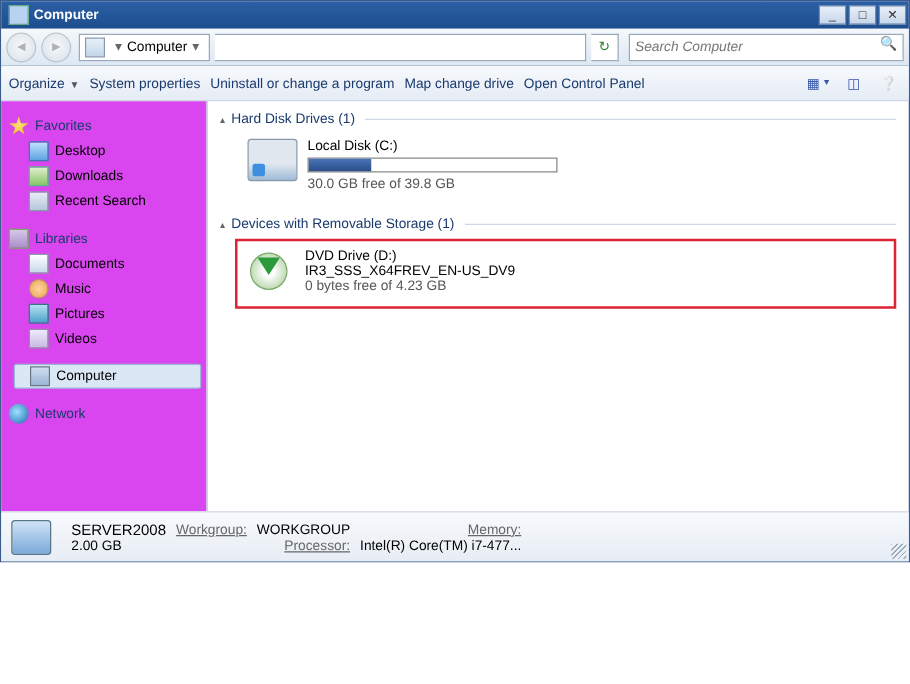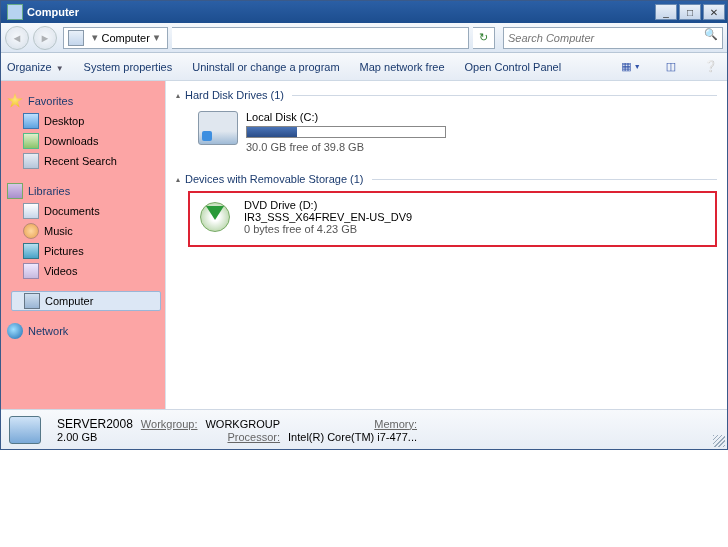--- a/index.html
+++ b/index.html
@@ -14,27 +14,27 @@
   .navbtn { width:24px; height:24px; border:1px solid #9aa; border-radius:12px; background:radial-gradient(#fff,#cfd8e2); display:flex; align-items:center; justify-content:center; color:#888;}
   .navbtn.disabled { opacity:.6;}
   .breadcrumb { flex:0 0 auto; height:22px; border:1px solid #9ab; background:#fff; display:flex; align-items:center; padding:0 4px; margin-left:2px;}
   .breadcrumb .bcicon{width:16px;height:16px;background:linear-gradient(#e8f0f9,#c4d6ec);border:1px solid #89a;margin-right:4px;}
   .breadcrumb .chev{margin:0 4px;color:#666;}
   .spacer-bc{flex:1;border:1px solid #9ab;border-left:none;height:22px;background:#fff;}
   .refresh{width:22px;height:22px;border:1px solid #9ab;border-left:none;background:#fff;display:flex;align-items:center;justify-content:center;color:#2a7b2a;}
   .searchbox{flex:0 0 220px;height:22px;border:1px solid #9ab;background:#fff;display:flex;margin-left:4px;}
   .searchbox input{flex:1;border:none;outline:none;font-size:11px;padding:0 4px;color:#777;font-style:italic;background:transparent;}
   .searchbox .sgo{width:22px;text-align:center;color:#35a;}
-  .toolbar { height:28px; background:linear-gradient(#f7f9fc,#e5ecf5); border-bottom:1px solid #cdd8e4; display:flex; align-items:center; padding:0 6px; gap:20px;}
+  .toolbar { height:28px; background:linear-gradient(#f7f9fc,#e5ecf5); border-bottom:1px solid #cdd8e4; display:flex; align-items:center; padding:0 6px; gap:8px;}
   .toolbar .titem{color:#1a3a6e;cursor:pointer;}
   .toolbar .titem .dd{font-size:8px;margin-left:4px;color:#556;}
   .toolbar .tspacer{flex:1;}
   .toolbar .ticon{width:20px;height:18px;display:flex;align-items:center;justify-content:center;color:#35a;}
   .body { flex:1; display:flex; min-height:0;}
-  .sidebar { width:165px; background:#fca5a5; border-right:1px solid #d9e1ea; padding:6px 0; overflow:hidden;}
+  .sidebar { width:165px; background:#d946ef; border-right:1px solid #d9e1ea; padding:6px 0; overflow:hidden;}
   .sgroup{margin:4px 0 10px 6px;}
   .shead{display:flex;align-items:center;gap:5px;padding:2px 0;}
   .shead .hicon{width:16px;height:16px;}
   .shead .hlbl{font-weight:normal;color:#1a3a6e;}
   .sitem{display:flex;align-items:center;gap:5px;padding:2px 0 2px 16px;color:#000;}
   .sitem.sel{background:#dce7f5;border:1px solid #99b6d7;border-radius:2px;margin:0 4px;padding:1px 0 1px 12px;}
   .sitem .iicon{width:16px;height:16px;}
   .ic-star{background:radial-gradient(circle at 50% 40%,#ffe27a,#e6b100);clip-path:polygon(50% 0,61% 35%,98% 35%,68% 57%,79% 91%,50% 70%,21% 91%,32% 57%,2% 35%,39% 35%);}
   .ic-desk{background:linear-gradient(#bfe0ff,#5ea3e0);border:1px solid #3d77b0;}
   .ic-dl{background:linear-gradient(#dff0cc,#8ac46a);border:1px solid #5b8;}
@@ -101,21 +101,21 @@
     <div class="searchbox">
       <input value="" placeholder="Search Computer" style="">
       <div class="sgo">🔍</div>
     </div>
   </div>
 
   <div class="toolbar">
     <div class="titem"><span>Organize</span><span class="dd">▼</span></div>
     <div class="titem">System properties</div>
     <div class="titem">Uninstall or change a program</div>
-    <div class="titem">Map network free</div>
+    <div class="titem">Map change drive</div>
     <div class="titem">Open Control Panel</div>
     <div class="tspacer"></div>
     <div class="ticon">▦<span style="font-size:7px;margin-left:2px;">▼</span></div>
     <div class="ticon">◫</div>
     <div class="ticon" style="color:#1a6ad0;">❔</div>
   </div>
 
   <div class="body">
     <div class="sidebar">
 

